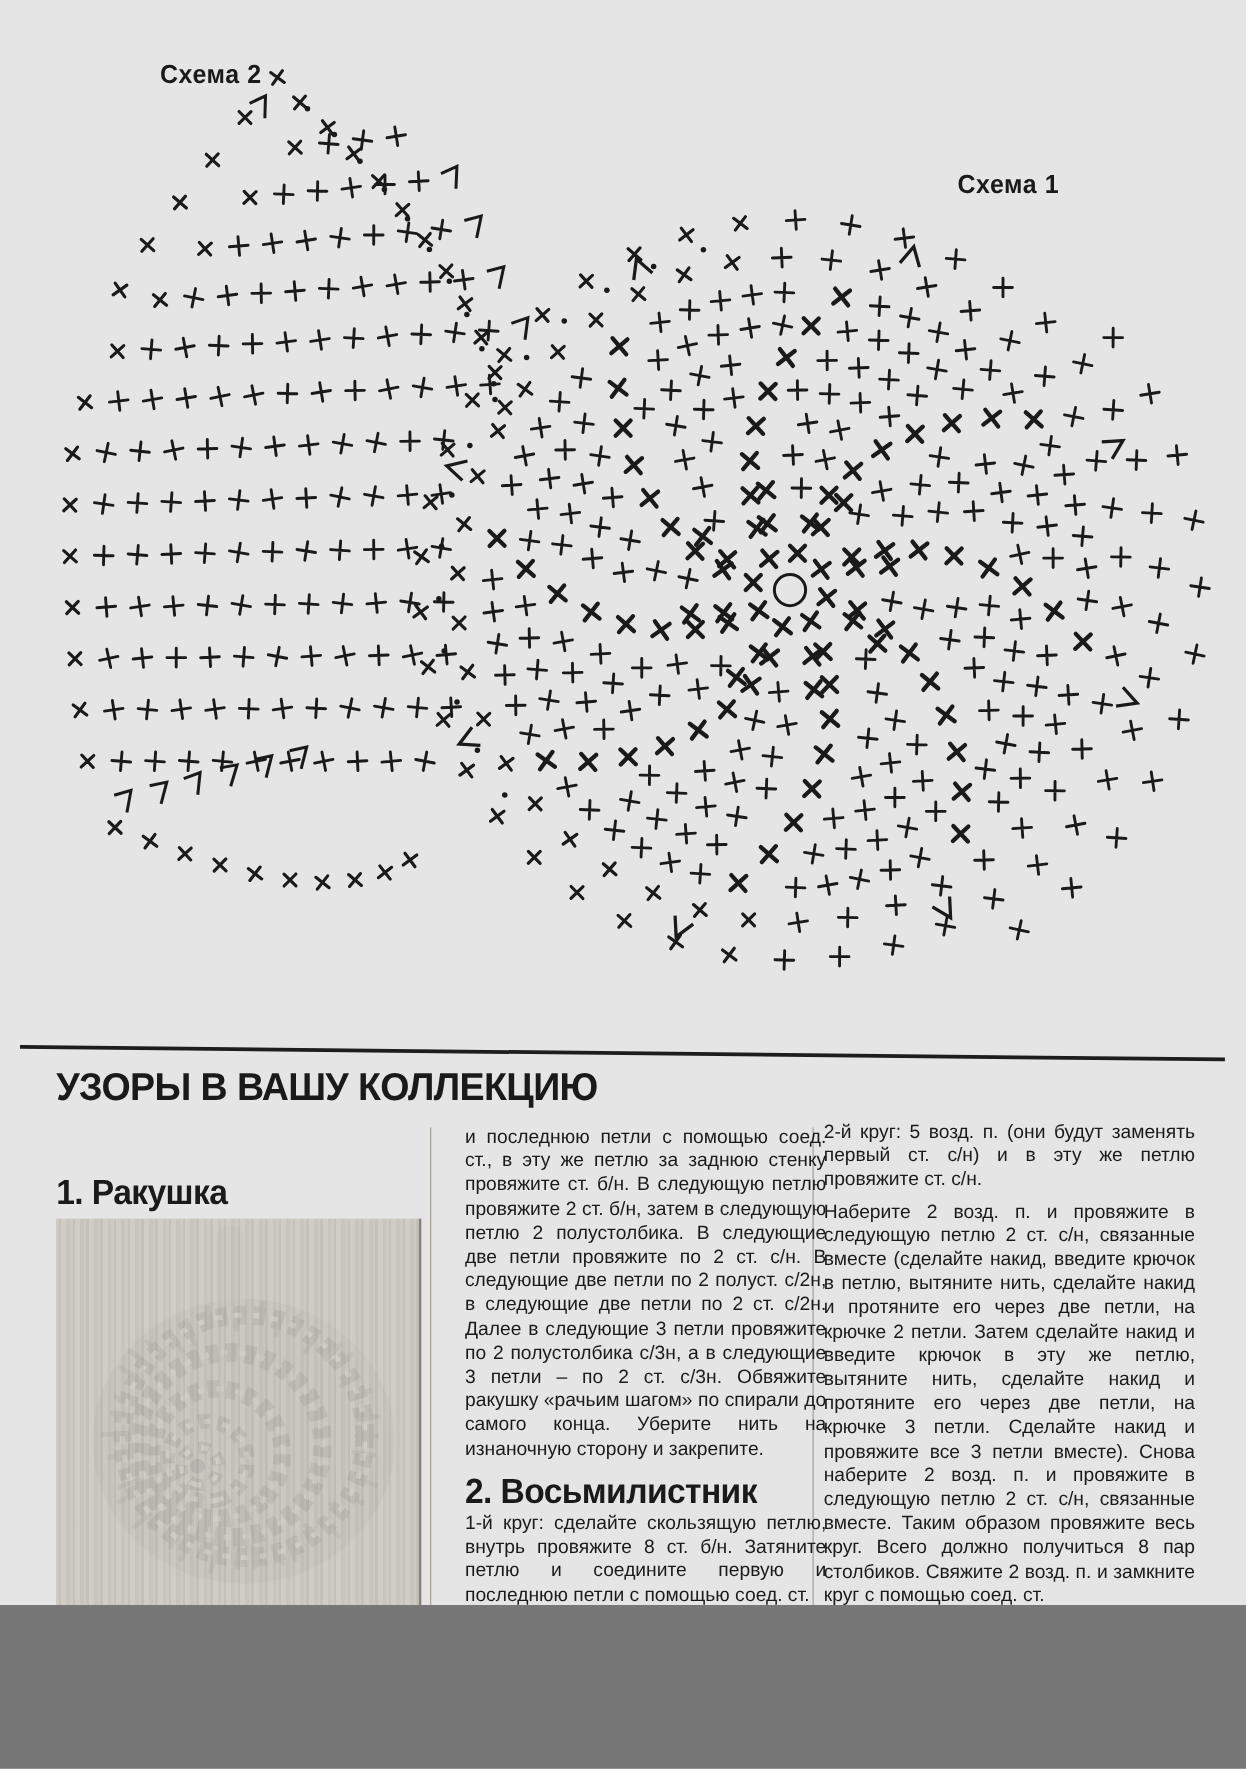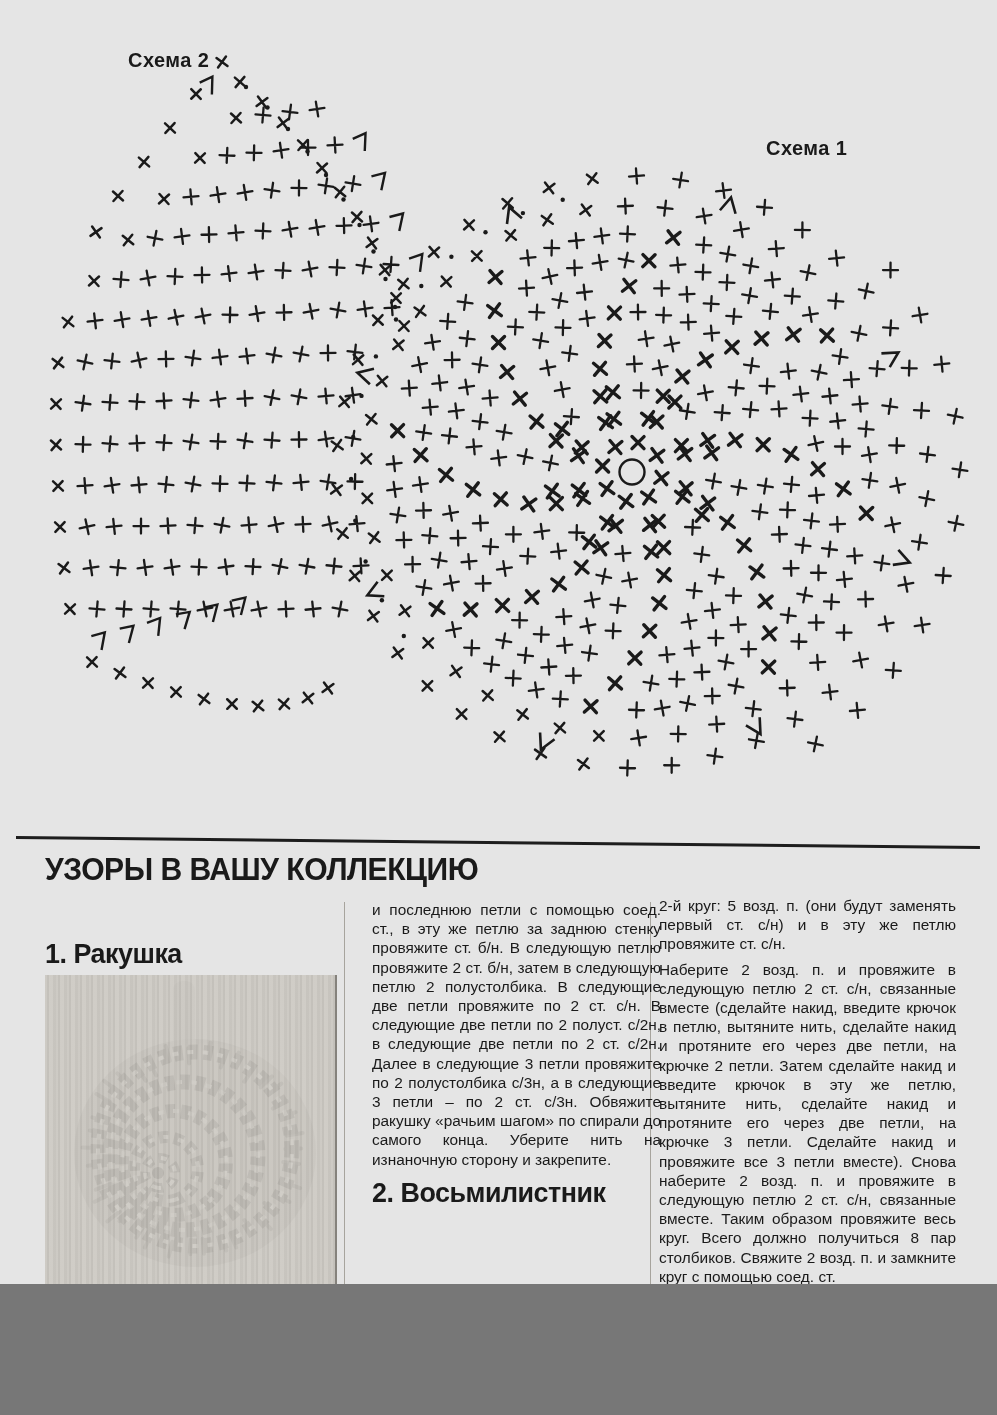--- a/index.html
+++ b/index.html
@@ -1808,20 +1808,22 @@
           <circle r="15" cx="115" cy="198" fill="none" stroke="#57534d" stroke-width="10" stroke-dasharray="9 6" transform="rotate(92 115 198)"></circle>
           <circle r="15" cx="115" cy="198" fill="none" stroke="#ccc9c2" stroke-width="4" stroke-dasharray="6 9" transform="rotate(100 115 198)"></circle>
           <circle r="6" cx="113" cy="198" fill="#47433e"></circle>
         </svg>
     </div>
   </div>
 
   <div class="col col-2">
     <p>и последнюю петли с помощью соед. ст., в эту же петлю за заднюю стенку провяжите ст. б/н. В следующую петлю провяжите 2 ст. б/н, затем в следующую петлю 2 полустолбика. В следующие две петли провяжите по 2 ст. с/н. В следующие две петли по 2 полуст. с/2н, в следующие две петли по 2 ст. с/2н. Далее в следующие 3 петли провяжите по 2 полустолбика с/3н, а в следующие 3 петли – по 2 ст. с/3н. Обвяжите ракушку «рачьим шагом» по спирали до самого конца. Уберите нить на изнаночную сторону и закрепите.</p>
     <h2 class="art-title art-title-2">2. Восьмилистник</h2>
+    <p><b class="runin">1-й круг:</b>
+      <span>сделайте скользящую петлю, внутрь провяжите 8 ст. б/н. Затяните петлю и соедините первую и последнюю петли с помощью соед. ст.</span></p>
   </div>
 
   <div class="col col-3">
     <p><b class="runin">2-й круг:</b>
       <span>5 возд. п. (они будут заменять первый ст. с/н) и в эту же петлю провяжите ст. с/н.</span></p>
     <p>Наберите 2 возд. п. и провяжите в следующую петлю 2 ст. с/н, связанные вместе (сделайте накид, введите крючок в петлю, вытяните нить, сделайте накид и протяните его через две петли, на крючке 2 петли. Затем сделайте накид и введите крючок в эту же петлю, вытяните нить, сделайте накид и протяните его через две петли, на крючке 3 петли. Сделайте накид и провяжите все 3 петли вместе). Снова наберите 2 возд. п. и провяжите в следующую петлю 2 ст. с/н, связанные вместе. Таким образом провяжите весь круг. Всего должно получиться 8 пар столбиков. Свяжите 2 возд. п. и замкните круг с помощью соед. ст.</p>
   </div>
 
   <div class="page-number">14</div>
 </div>

